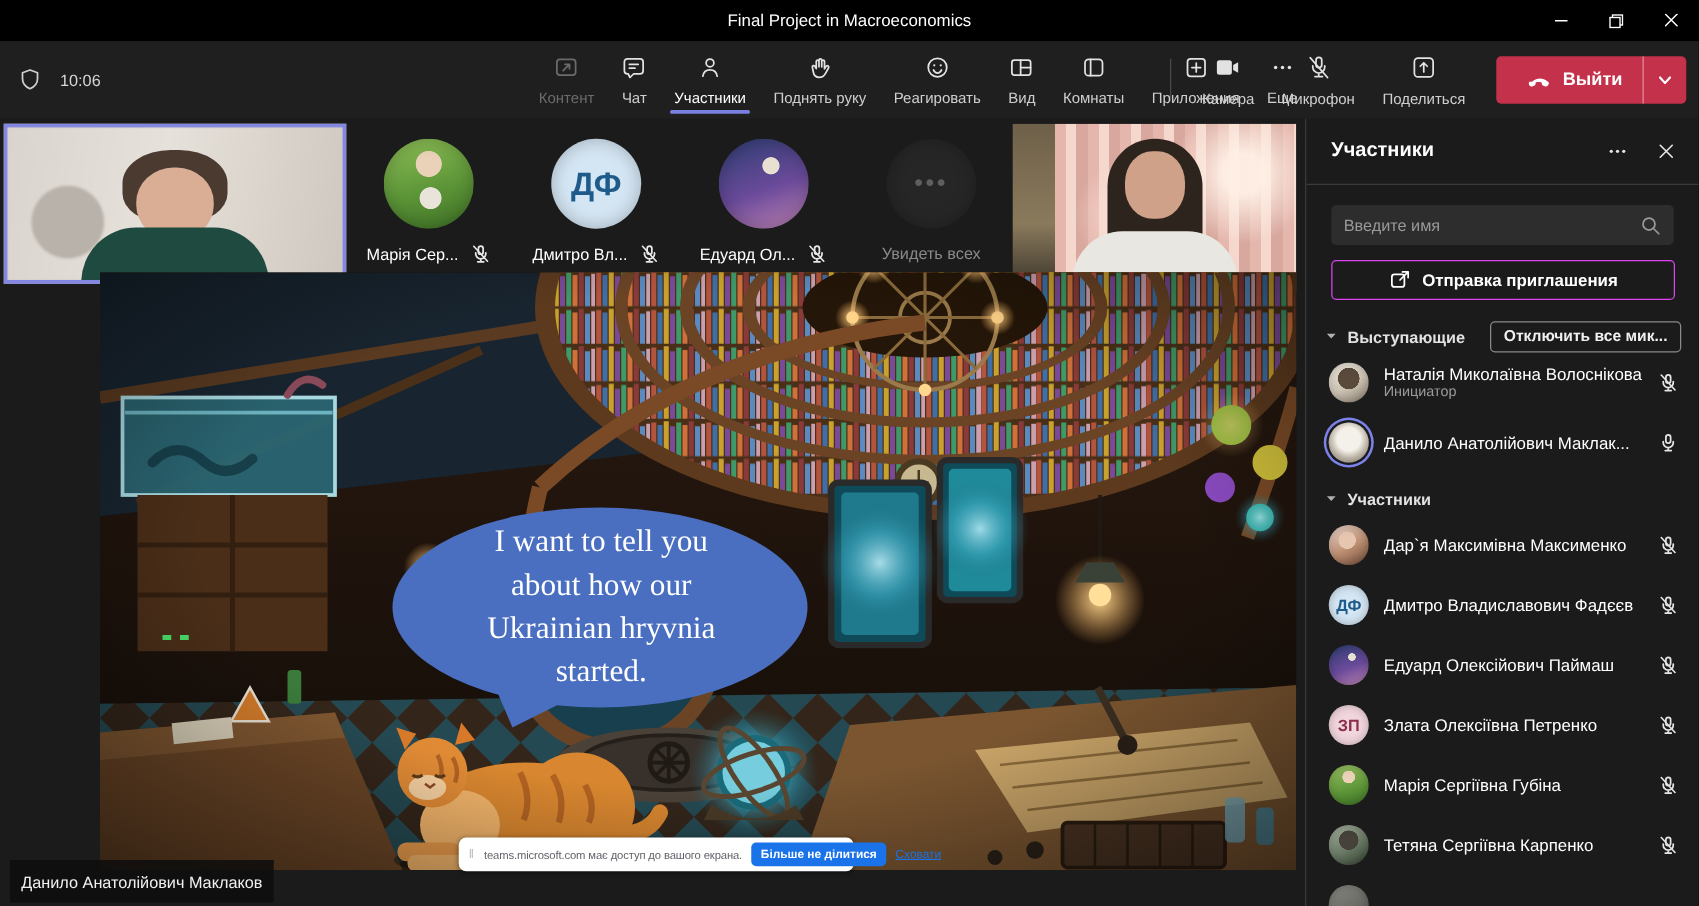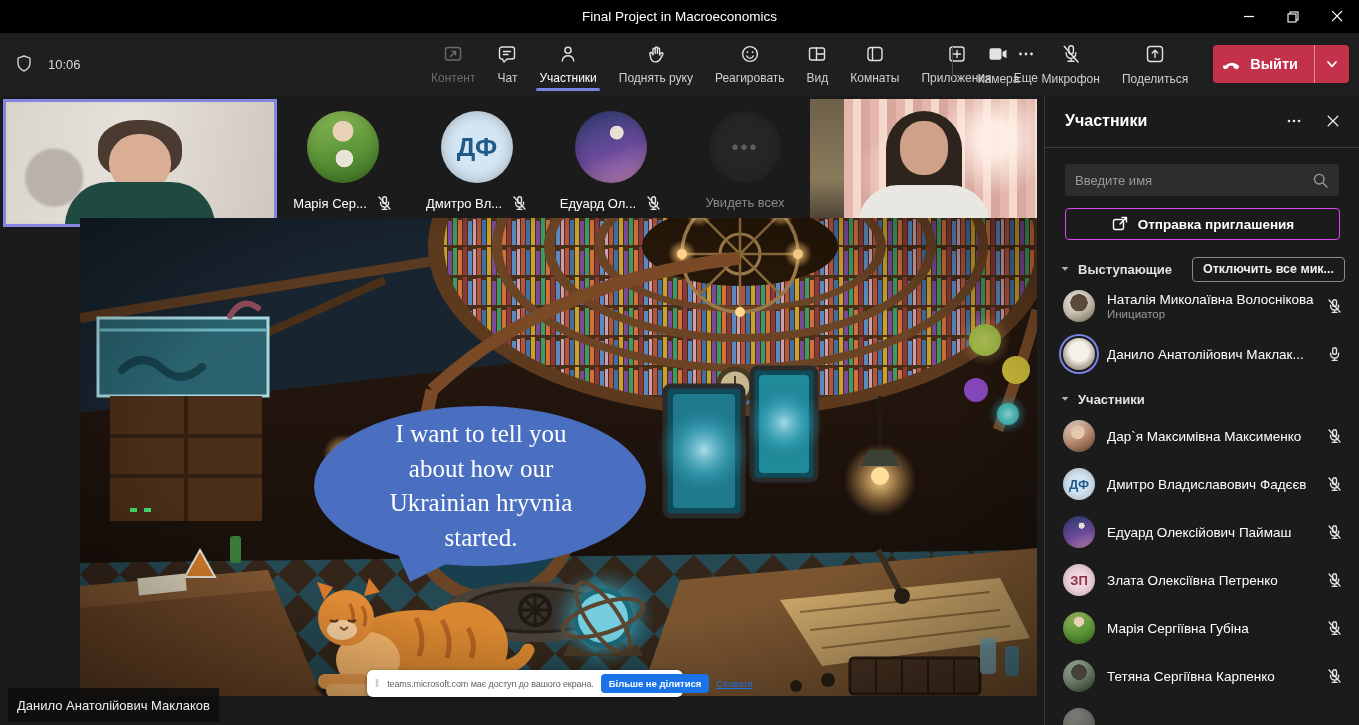--- a/index.html
+++ b/index.html
@@ -25,21 +25,21 @@
   .titem .tlabel { font-size:12px; color:#cfcfcf; white-space:nowrap; }
   .titem.disabled, .titem.disabled .tlabel { color:#6b6b6b; }
   .titem.active .tlabel { color:#fff; }
   .titem.active::after { content:""; position:absolute; left:8px; right:8px; bottom:4px; height:3px;
     border-radius:2px; background:#7a80e0; }
   .titem svg { display:block; }
   .tright { position:absolute; right:10px; top:0; height:62px; display:flex; align-items:center; }
   .tdivider { width:1px; height:34px; background:#4a4a4a; margin:0 14px; }
   .leave-btn { margin-left:14px; height:38px; background:#c4314b; border-radius:4px; display:flex;
     align-items:center; color:#fff; cursor:pointer; overflow:hidden; }
-  .leave-main { display:flex; align-items:center; gap:9px; padding:0 16px 0 10px; font-size:14.5px; font-weight:bold; }
+  .leave-main { display:flex; align-items:center; gap:9px; padding:0 16px 0 26px; font-size:14.5px; font-weight:bold; }
   .leave-sep { width:1px; height:38px; background:rgba(255,255,255,.45); }
   .leave-caret { width:34px; height:38px; display:flex; align-items:center; justify-content:center; }
 
   
   .stage { position:absolute; left:0; top:95px; width:1044px; height:630px; background:#1b1b1b; overflow:hidden; }
 
   .selfview { position:absolute; left:3px; top:4px; width:274px; height:128px; border:3px solid #8487e2;
     background:#cfc9c2; overflow:hidden; }
   .sv-bg { position:absolute; inset:0; background:
     radial-gradient(circle at 18% 62%, #b9b2ab 0 12%, transparent 13%),

